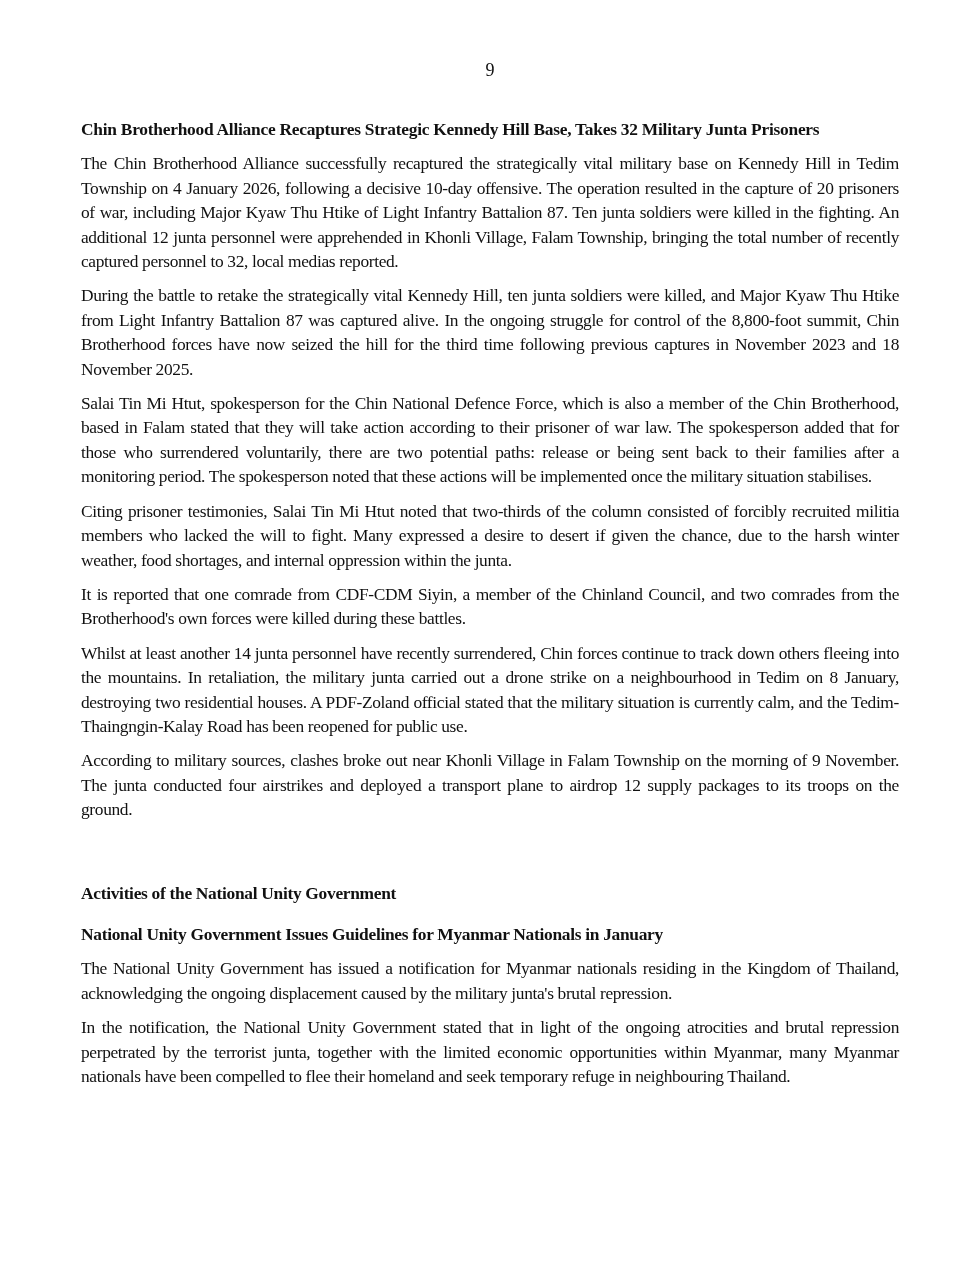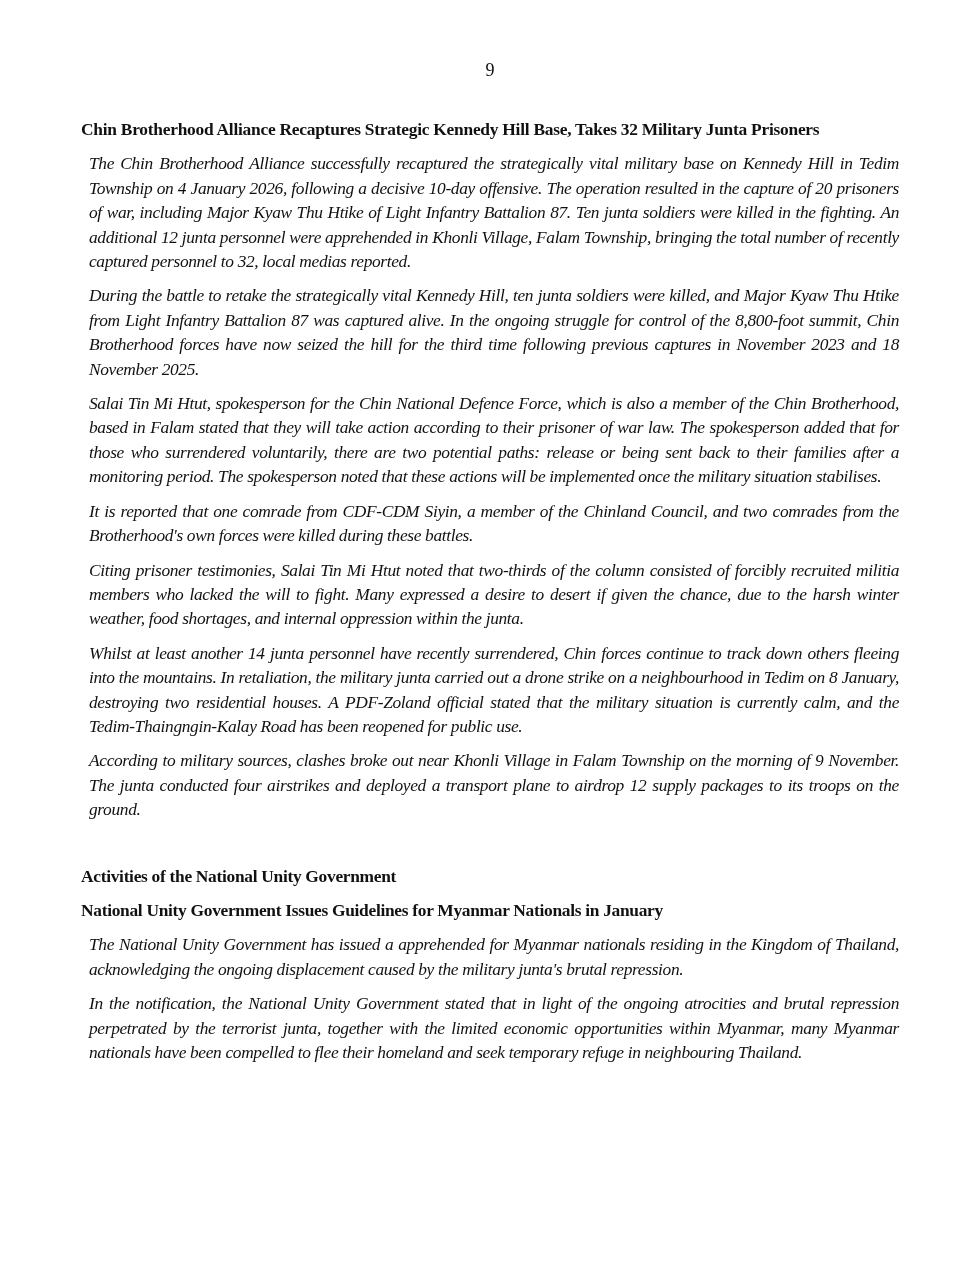--- a/index.html
+++ b/index.html
@@ -13,42 +13,42 @@
     }
     .content {
       position: absolute; top: 117px; left: 81px; width: 818px;
     }
     .heading {
       font-weight: bold; font-size: 17.4px; line-height: 24.4px;
       text-align: justify; margin: 0 0 10px 0; letter-spacing: -0.25px; font-family: Liberation Serif, serif;
     }
     .para {
       font-size: 17.4px; line-height: 24.4px; text-align: justify;
-      margin: 0 0 10px 8px; letter-spacing: -0.35px; word-spacing: 0px; font-style: italic;
+      margin: 0 0 10px 0; letter-spacing: -0.35px; word-spacing: 0px;
     }
     .section-gap { height: 32px; }
     .subheading {
       font-weight: bold; font-size: 17.4px; line-height: 24.4px;
-      margin: 0 0 10px 0; letter-spacing: -0.3px;
+      margin: 17px 0 10px 0; letter-spacing: -0.3px;
     }
   </style>
 </head>
 <body>
 
 <div class="page-number">9</div>
 
 <div class="content">
   <h2 class="heading">Chin Brotherhood Alliance Recaptures Strategic Kennedy Hill Base, Takes 32 Military Junta Prisoners</h2>
   <p class="para">The Chin Brotherhood Alliance successfully recaptured the strategically vital military base on Kennedy Hill in Tedim Township on 4 January 2026, following a decisive 10-day offensive. The operation resulted in the capture of 20 prisoners of war, including Major Kyaw Thu Htike of Light Infantry Battalion 87. Ten junta soldiers were killed in the fighting. An additional 12 junta personnel were apprehended in Khonli Village, Falam Township, bringing the total number of recently captured personnel to 32, local medias reported.</p>
   <p class="para">During the battle to retake the strategically vital Kennedy Hill, ten junta soldiers were killed, and Major Kyaw Thu Htike from Light Infantry Battalion 87 was captured alive. In the ongoing struggle for control of the 8,800-foot summit, Chin Brotherhood forces have now seized the hill for the third time following previous captures in November 2023 and 18 November 2025.</p>
   <p class="para">Salai Tin Mi Htut, spokesperson for the Chin National Defence Force, which is also a member of the Chin Brotherhood, based in Falam stated that they will take action according to their prisoner of war law. The spokesperson added that for those who surrendered voluntarily, there are two potential paths: release or being sent back to their families after a monitoring period. The spokesperson noted that these actions will be implemented once the military situation stabilises.</p>
+  <p class="para">Citing prisoner testimonies, Salai Tin Mi Htut noted that two-thirds of the column consisted of forcibly recruited militia members who lacked the will to fight. Many expressed a desire to desert if given the chance, due to the harsh winter weather, food shortages, and internal oppression within the junta.</p>
   <p class="para">It is reported that one comrade from CDF-CDM Siyin, a member of the Chinland Council, and two comrades from the Brotherhood's own forces were killed during these battles.</p>
-  <p class="para">Citing prisoner testimonies, Salai Tin Mi Htut noted that two-thirds of the column consisted of forcibly recruited militia members who lacked the will to fight. Many expressed a desire to desert if given the chance, due to the harsh winter weather, food shortages, and internal oppression within the junta.</p>
   <p class="para">Whilst at least another 14 junta personnel have recently surrendered, Chin forces continue to track down others fleeing into the mountains. In retaliation, the military junta carried out a drone strike on a neighbourhood in Tedim on 8 January, destroying two residential houses. A PDF-Zoland official stated that the military situation is currently calm, and the Tedim-Thaingngin-Kalay Road has been reopened for public use.</p>
   <p class="para">According to military sources, clashes broke out near Khonli Village in Falam Township on the morning of 9 November. The junta conducted four airstrikes and deployed a transport plane to airdrop 12 supply packages to its troops on the ground.</p>
 
   <div class="section-gap"></div>
 
   <h2 class="subheading">Activities of the National Unity Government</h2>
   <h3 class="subheading">National Unity Government Issues Guidelines for Myanmar Nationals in January</h3>
-  <p class="para">The National Unity Government has issued a apprehended for Myanmar nationals residing in the Kingdom of Thailand, acknowledging the ongoing displacement caused by the military junta's brutal repression.</p>
+  <p class="para">The National Unity Government has issued a notification for Myanmar nationals residing in the Kingdom of Thailand, acknowledging the ongoing displacement caused by the military junta's brutal repression.</p>
   <p class="para">In the notification, the National Unity Government stated that in light of the ongoing atrocities and brutal repression perpetrated by the terrorist junta, together with the limited economic opportunities within Myanmar, many Myanmar nationals have been compelled to flee their homeland and seek temporary refuge in neighbouring Thailand.</p>
 </div>
 
 </body></html>

